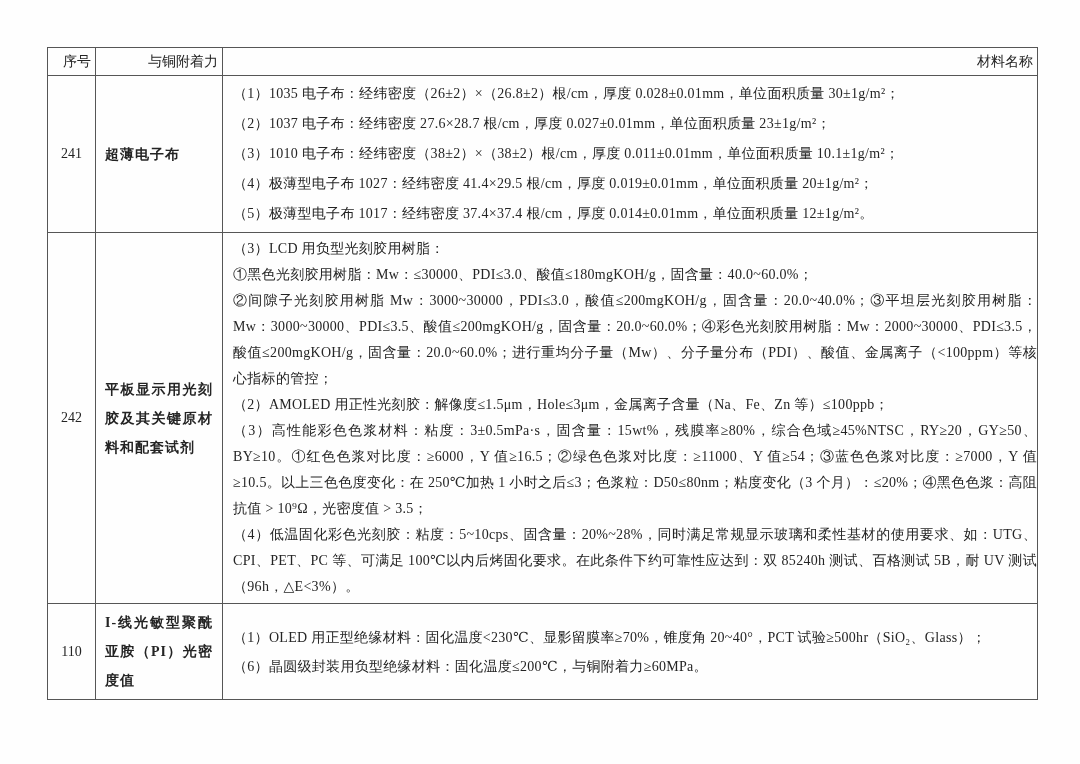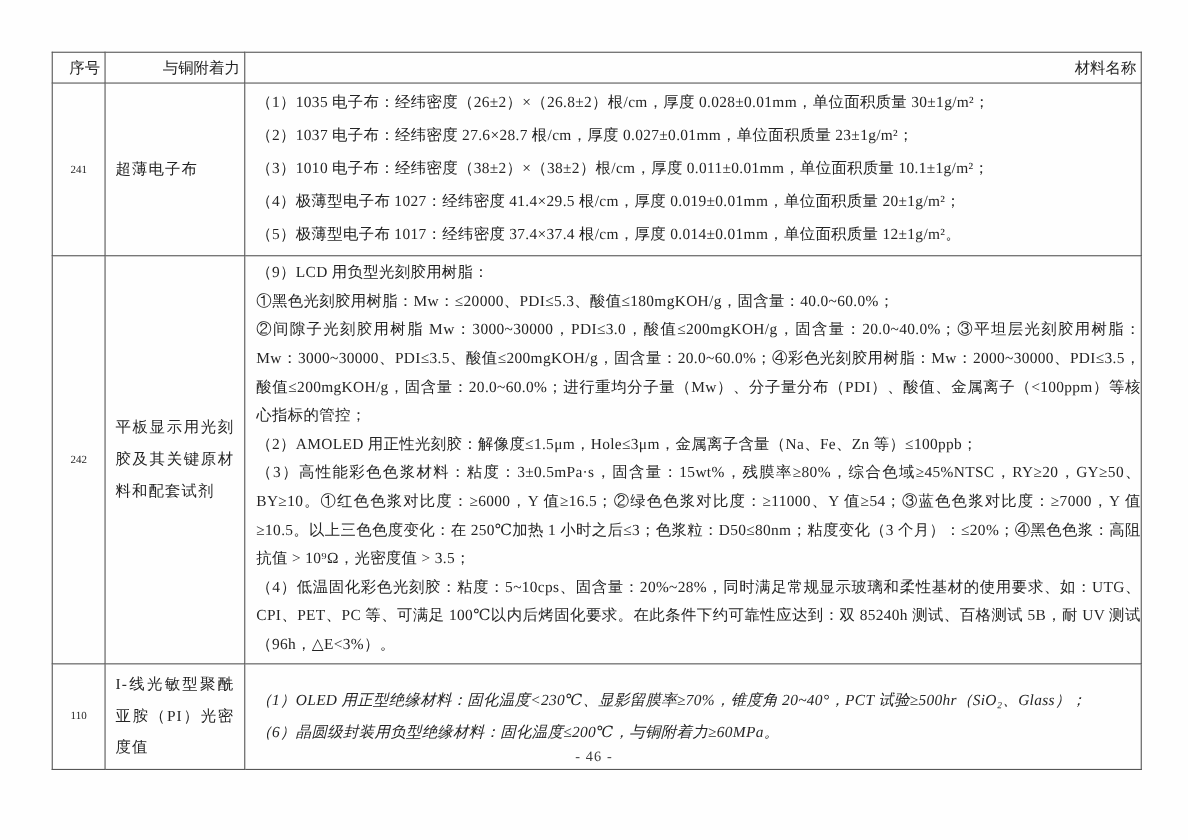--- a/index.html
+++ b/index.html
@@ -17,36 +17,36 @@
   .doc-table th, .doc-table td {
     border:1px solid #565656;
     font-size:14px;
     vertical-align:middle;
   }
   .doc-table th {
     font-weight:normal; text-align:right; height:28px; padding:2px 4px;
   }
   col.col-index { width:48px; }
   col.col-material { width:127px; }
-  td.cell-index { text-align:center; font-size:10px; }
+  td.cell-index { text-align:center; font-size:14px; }
   td.cell-material {
     padding:4px 9px; text-align:justify; text-align-last:left;
-    line-height:29px; letter-spacing:1px;
+    line-height:29px; letter-spacing:1px;font-weight:bold;
   }
   td.cell-req { padding:3px 0 3px 10px; }
   td.cell-req p {
     text-align:justify; text-align-last:left; letter-spacing:0.3px;
     word-break:break-word;
   }
   tr.row-241 td.cell-req { height:150px; }
   tr.row-241 td.cell-req p { line-height:30px; }
   tr.row-242 td.cell-req { height:367px; }
   tr.row-242 td.cell-req p { line-height:26px; }
   tr.row-243 td.cell-req { height:62px; }
-  tr.row-243 td.cell-req p { line-height:29px;font-style:italic; }
+  tr.row-243 td.cell-req p { line-height:29px; }
   .footer {
     position:absolute; left:0; top:680px; width:100%;
     text-align:center; font-size:13px; color:#3c3c3c; letter-spacing:1px;
   }
 </style>
 </head>
 <body>
 
 <div class="page">
 
@@ -72,34 +72,33 @@
           <p>（2）1037 电子布：经纬密度 27.6×28.7 根/cm，厚度 0.027±0.01mm，单位面积质量 23±1g/m²；</p>
           <p>（3）1010 电子布：经纬密度（38±2）×（38±2）根/cm，厚度 0.011±0.01mm，单位面积质量 10.1±1g/m²；</p>
           <p>（4）极薄型电子布 1027：经纬密度 41.4×29.5 根/cm，厚度 0.019±0.01mm，单位面积质量 20±1g/m²；</p>
           <p>（5）极薄型电子布 1017：经纬密度 37.4×37.4 根/cm，厚度 0.014±0.01mm，单位面积质量 12±1g/m²。</p>
         </td>
       </tr>
       <tr class="row-242">
         <td class="cell-index">242</td>
         <td class="cell-material">平板显示用光刻胶及其关键原材料和配套试剂</td>
         <td class="cell-req">
-          <p>（9）LCD 用负型光刻胶用树脂：</p>
-          <p>①黑色光刻胶用树脂：Mw：≤20000、PDI≤5.3、酸值≤180mgKOH/g，固含量：40.0~60.0%；</p>
+          <p>（3）LCD 用负型光刻胶用树脂：</p>
+          <p>①黑色光刻胶用树脂：Mw：≤30000、PDI≤3.0、酸值≤180mgKOH/g，固含量：40.0~60.0%；</p>
           <p>②间隙子光刻胶用树脂 Mw：3000~30000，PDI≤3.0，酸值≤200mgKOH/g，固含量：20.0~40.0%；③平坦层光刻胶用树脂：Mw：3000~30000、PDI≤3.5、酸值≤200mgKOH/g，固含量：20.0~60.0%；④彩色光刻胶用树脂：Mw：2000~30000、PDI≤3.5，酸值≤200mgKOH/g，固含量：20.0~60.0%；进行重均分子量（Mw）、分子量分布（PDI）、酸值、金属离子（&lt;100ppm）等核心指标的管控；</p>
           <p>（2）AMOLED 用正性光刻胶：解像度≤1.5μm，Hole≤3μm，金属离子含量（Na、Fe、Zn 等）≤100ppb；</p>
           <p>（3）高性能彩色色浆材料：粘度：3±0.5mPa·s，固含量：15wt%，残膜率≥80%，综合色域≥45%NTSC，RY≥20，GY≥50、BY≥10。①红色色浆对比度：≥6000，Y 值≥16.5；②绿色色浆对比度：≥11000、Y 值≥54；③蓝色色浆对比度：≥7000，Y 值≥10.5。以上三色色度变化：在 250℃加热 1 小时之后≤3；色浆粒：D50≤80nm；粘度变化（3 个月）：≤20%；④黑色色浆：高阻抗值 &gt; 10⁹Ω，光密度值 &gt; 3.5；</p>
           <p>（4）低温固化彩色光刻胶：粘度：5~10cps、固含量：20%~28%，同时满足常规显示玻璃和柔性基材的使用要求、如：UTG、CPI、PET、PC 等、可满足 100℃以内后烤固化要求。在此条件下约可靠性应达到：双 85240h 测试、百格测试 5B，耐 UV 测试（96h，△E&lt;3%）。</p>
         </td>
       </tr>
       <tr class="row-243">
         <td class="cell-index">110</td>
         <td class="cell-material">I-线光敏型聚酰亚胺（PI）光密度值</td>
         <td class="cell-req">
           <p>（1）OLED 用正型绝缘材料：固化温度&lt;230℃、显影留膜率≥70%，锥度角 20~40°，PCT 试验≥500hr（SiO₂、Glass）；</p>
           <p>（6）晶圆级封装用负型绝缘材料：固化温度≤200℃，与铜附着力≥60MPa。</p>
         </td>
       </tr>
     </tbody>
   </table>
 
-  <div class="footer">- 46 -</div>
 
 </div>
 
 </body></html>

